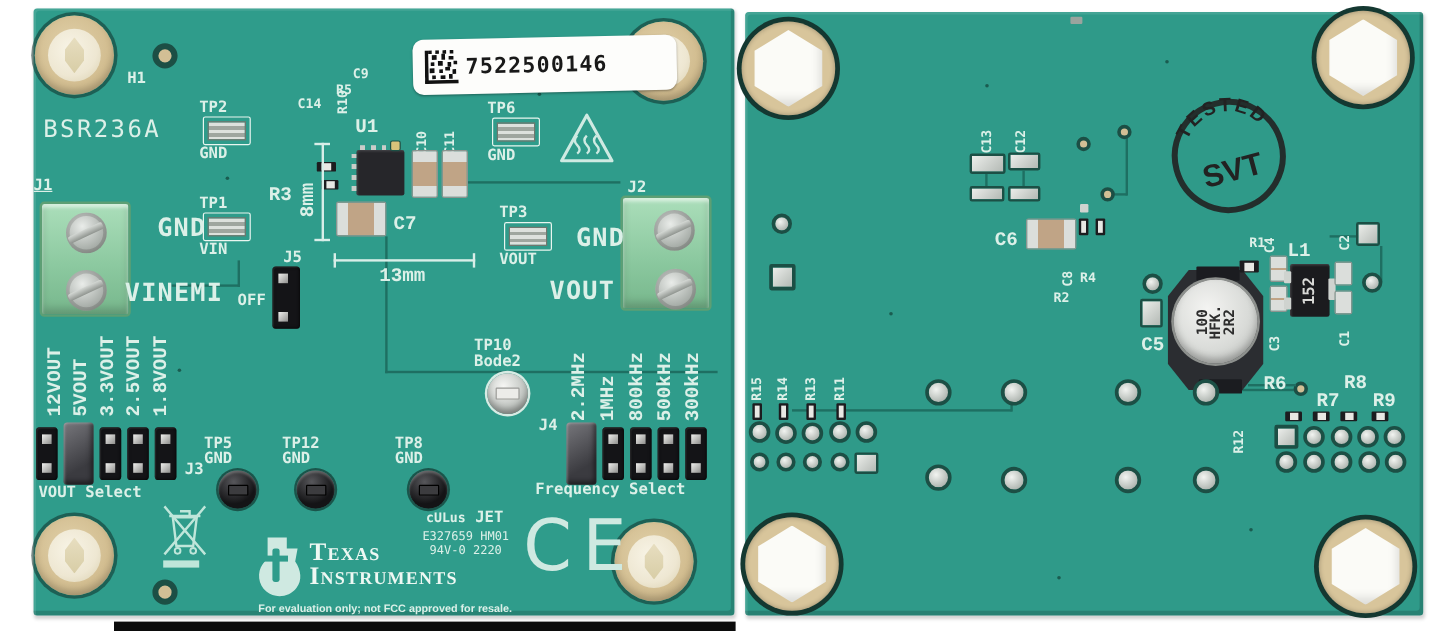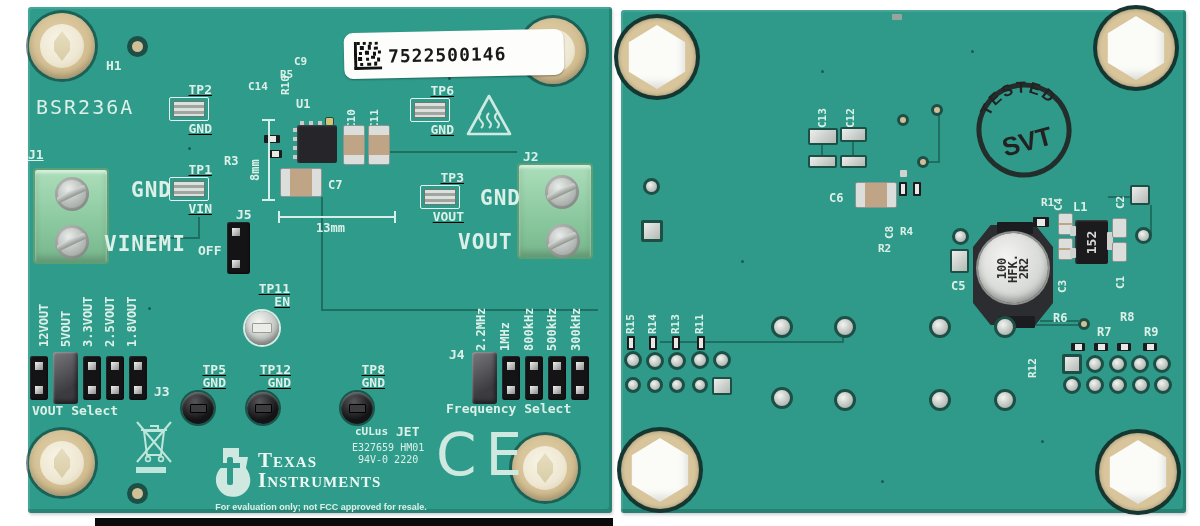--- a/index.html
+++ b/index.html
@@ -3,21 +3,21 @@
 <meta charset="utf-8">
 <style>
   html,body{margin:0;padding:0;background:#fff;}
   .stage{position:relative;width:1200px;height:526px;background:#ffffff;overflow:hidden;
          font-family:"Liberation Sans",sans-serif;}
   .board{position:absolute;background:#2f9c8b;border-radius:3px;
          box-shadow:inset 2px 2px 0 rgba(255,255,255,.10), inset -3px -4px 0 rgba(0,0,0,.16),
                     1px 2px 3px rgba(0,0,0,.18);}
   .silk{position:absolute;font-family:"DejaVu Sans Mono",monospace;color:#dcf0e8;white-space:nowrap;line-height:1.05;}
   .b{font-weight:bold;}
-  .s10{font-size:10px;}.s11{font-size:11px;}.s12{font-size:12px;}.s13{font-size:13px;}
+  .s10{font-size:10px;}.s11{font-size:11px;}.s12{font-size:16px;font-family:Liberation Mono, monospace;}.s13{font-size:13px;}
   .big{font-size:21px;font-weight:bold;letter-spacing:1px;}
   .vlab{writing-mode:vertical-rl;transform:rotate(180deg);}
   .trace{position:absolute;background:#1e6f62;}
   .dot{position:absolute;width:3px;height:3px;border-radius:50%;background:#1a5c50;}
   
   .via{position:absolute;border-radius:50%;background:#d2bf95;border:5px solid #1c4f45;box-sizing:border-box;}
   .pad{position:absolute;border-radius:50%;box-sizing:border-box;border:3px solid #1c4f45;
        background:radial-gradient(circle at 38% 35%, #f2f4f1, #b8beb9 65%, #979d98);}
   .pad-sq{position:absolute;box-sizing:border-box;border:2px solid #1c4f45;border-radius:2px;
        background:linear-gradient(135deg,#eceeeb,#b3b9b4);}
@@ -30,21 +30,21 @@
   .tpw{position:relative;width:34px;height:34px;border-radius:50%;margin:3px auto 0;
        background:radial-gradient(circle at 40% 32%,#f6f6f4,#c4c8c4 55%,#8e938e);
        box-shadow:0 0 0 2px #d7ebe4, inset 0 -4px 5px rgba(0,0,0,.28);}
   .tpw::after{content:"";position:absolute;left:7px;top:12px;width:18px;height:8px;border-radius:1px;
        background:#ecece9;border:1px solid #9b9b98;}
   .tpb{position:relative;width:32px;height:32px;border-radius:50%;margin:3px auto 0;
        background:radial-gradient(circle at 40% 30%,#57575b,#141416 62%);
        box-shadow:0 0 0 2px rgba(16,48,42,.65), inset 0 2px 2px rgba(255,255,255,.25);}
   .tpb::after{content:"";position:absolute;left:8px;top:12px;width:15px;height:7px;border-radius:1px;
        background:#3c3c3f;border:1px solid #000;}
-  .tpg{position:absolute;text-align:right;text-decoration:underline;}
+  .tpg{position:absolute;text-align:left;}
   .tpg .silkl{font-family:"DejaVu Sans Mono",monospace;font-weight:bold;font-size:13px;color:#dcf0e8;line-height:13px;}
   
   .screw{position:absolute;width:66px;height:66px;border-radius:50%;
          background:radial-gradient(circle at 45% 40%,#e2d2ab,#d2bd90 60%,#b8a277);
          box-shadow:0 0 0 3px rgba(15,48,42,.55), inset 0 -4px 6px rgba(0,0,0,.18);}
   .screw::before{content:"";position:absolute;left:11px;top:11px;width:44px;height:44px;border-radius:50%;
          background:radial-gradient(circle at 42% 38%,#f8f4e6,#eee7d2 60%,#d9cfae);}
   .screw::after{content:"";position:absolute;left:25px;top:18px;width:16px;height:30px;
          background:linear-gradient(#e7dec0,#d8cda6);border-radius:6px;
          box-shadow:-7px 7px 0 -11px #d8cda6;clip-path:polygon(50% 0,100% 35%,100% 65%,50% 100%,0 65%,0 35%);}
@@ -230,23 +230,23 @@
     <div class="silk s12 b vlab" style="left:54px;top:272px;height:68px;">3.3VOUT</div>
     <div class="silk s12 b vlab" style="left:76px;top:272px;height:68px;">2.5VOUT</div>
     <div class="silk s12 b vlab" style="left:98px;top:272px;height:68px;">1.8VOUT</div>
 
     <div class="silk s12 b vlab" style="left:447px;top:262px;height:82px;">2.2MHz</div>
     <div class="silk s12 b vlab" style="left:471px;top:262px;height:82px;">1MHz</div>
     <div class="silk s12 b vlab" style="left:495px;top:262px;height:82px;">800kHz</div>
     <div class="silk s12 b vlab" style="left:518px;top:262px;height:82px;">500kHz</div>
     <div class="silk s12 b vlab" style="left:542px;top:262px;height:82px;">300kHz</div>
 
-    <div class="tpg" style="left:206px;top:275px;width:56px;">
-      <div class="silkl">TP11</div>
-      <div class="silkl">EN</div>
+    <div class="tpg" style="left:367px;top:275px;width:56px;">
+      <div class="silkl">TP10</div>
+      <div class="silkl">Bode2</div>
       <div class="tpw"></div>
     </div>
     <div class="tpg" style="left:142px;top:356px;width:56px;">
       <div class="silkl">TP5</div>
       <div class="silkl">GND</div>
       <div class="tpb"></div>
     </div>
     <div class="tpg" style="left:207px;top:356px;width:56px;">
       <div class="silkl">TP12</div>
       <div class="silkl">GND</div>

